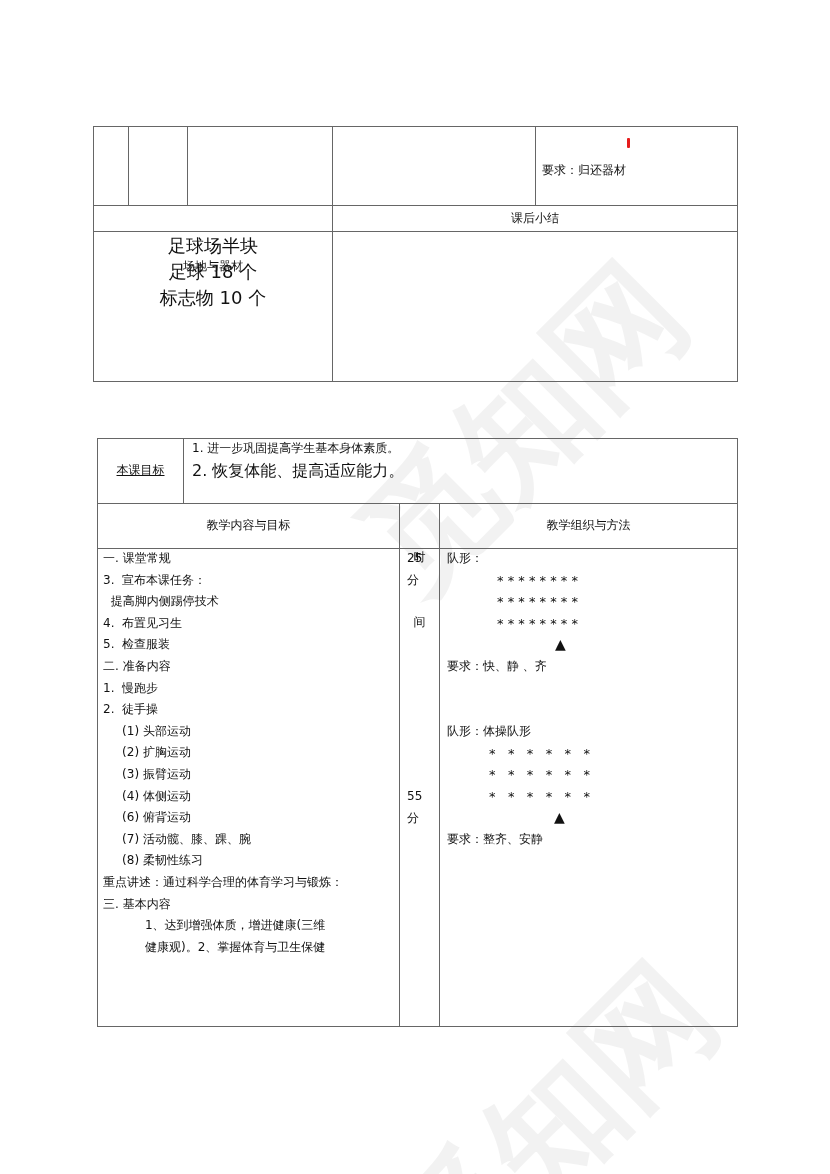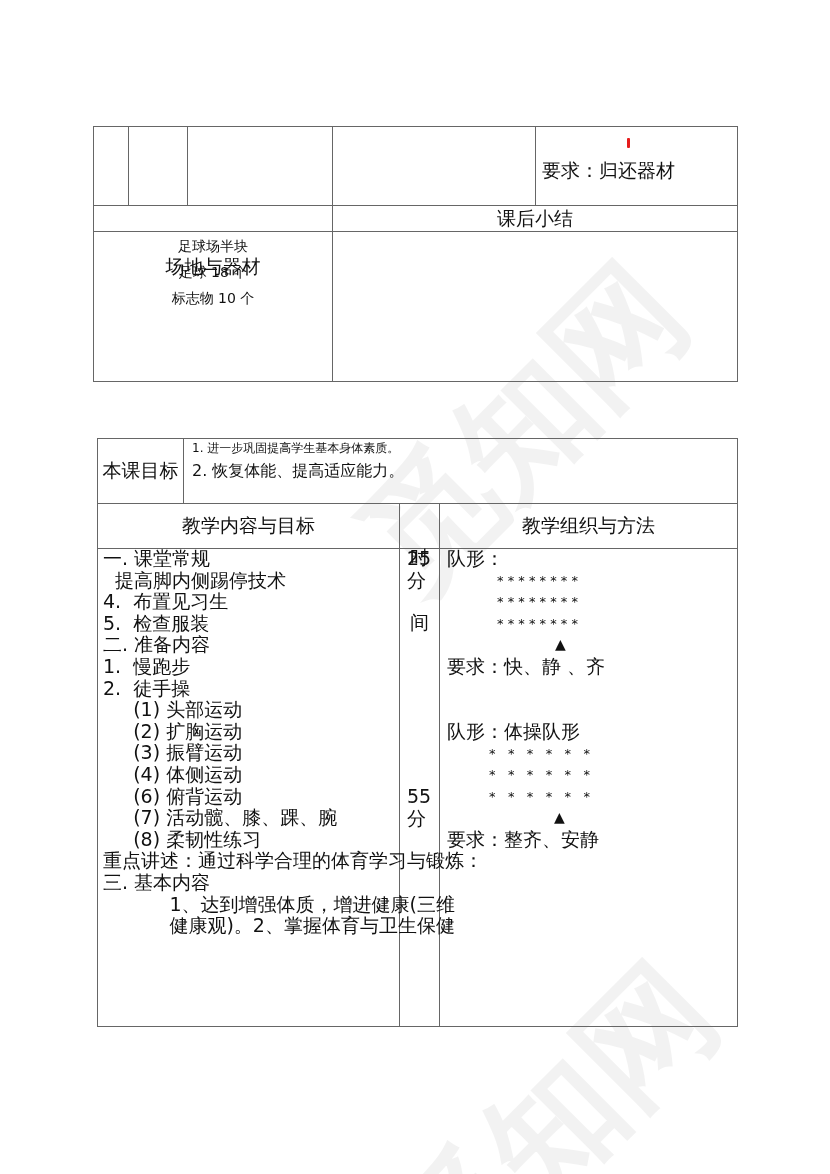--- a/index.html
+++ b/index.html
@@ -3,23 +3,23 @@
   <meta charset="utf-8">
   <style>
     html, body { margin: 0; padding: 0; }
     body {
       width: 830px; height: 1174px; background: #ffffff; position: relative; overflow: hidden;
       font-family: "DejaVu Sans", "Liberation Sans", sans-serif; color: #111;
     }
     .abs { position: absolute; box-sizing: border-box; }
     .line-h { position: absolute; height: 1px; background: #666; }
     .line-v { position: absolute; width: 1px; background: #666; }
-    .t14 { font-size: 19px; line-height: 21.6px; white-space: pre; }
+    .t14 { font-size: 12px; line-height: 21.6px; white-space: pre; }
     .center { text-align: center; }
-    .big { font-size: 14px; line-height: 26px; text-align: center; }
+    .big { font-size: 18px; line-height: 26px; text-align: center; }
     .stars { font-size: 13px; letter-spacing: 0; white-space: pre; line-height: 21.6px; }
     .tri { font-size: 14px; line-height: 21.6px; }
     .watermark {
       position: absolute; color: rgba(0,0,0,0.05); font-size: 130px; font-weight: bold;
       transform: rotate(-45deg); pointer-events: none; white-space: nowrap;
     }
     .red-mark { position: absolute; left: 627px; top: 138px; width: 3px; height: 10px; background: #e61c1c; border-radius: 1px; }
   </style>
 </head>
 <body>
@@ -65,35 +65,36 @@
   <div class="line-h" style="left:97px; top:503px; width:641px;"></div>
   <div class="line-h" style="left:97px; top:548px; width:641px;"></div>
   <div class="line-h" style="left:97px; top:1026px; width:641px;"></div>
 
   <div class="line-v" style="left:97px; top:438px; height:589px;"></div>
   <div class="line-v" style="left:183px; top:438px; height:66px;"></div>
   <div class="line-v" style="left:399px; top:503px; height:524px;"></div>
   <div class="line-v" style="left:439px; top:503px; height:524px;"></div>
   <div class="line-v" style="left:737px; top:438px; height:589px;"></div>
 
-  <div class="abs t14 center" style="left:98px; top:460px; width:85px;">本课目标</div>
+  <div class="abs t14 center" style="left:98px; top:460px; width:85px;text-decoration:underline;">本课目标</div>
   <div class="abs" style="left:192px; top:438px;">
     <div class="t14" style="font-size:12px;">1. 进一步巩固提高学生基本身体素质。</div>
     <div class="t14" style="font-size:16px;">2. 恢复体能、提高适应能力。</div>
   </div>
 
   <div class="abs t14 center" style="left:98px; top:515px; width:301px;">教学内容与目标</div>
   <div class="abs t14 center" style="left:400px; top:504px; width:39px;">
     <div>时</div>
     <div>间</div>
   </div>
   <div class="abs t14 center" style="left:440px; top:515px; width:297px;">教学组织与方法</div>
 
   <div class="abs" style="left:103px; top:548px;">
     <div class="t14">一. 课堂常规</div>
+    <div class="t14">3.  宣布本课任务：</div>
     <div class="t14">  提高脚内侧踢停技术</div>
     <div class="t14">4.  布置见习生</div>
     <div class="t14">5.  检查服装</div>
     <div class="t14">二. 准备内容</div>
     <div class="t14">1.  慢跑步</div>
     <div class="t14">2.  徒手操</div>
     <div class="t14">     (1) 头部运动</div>
     <div class="t14">     (2) 扩胸运动</div>
     <div class="t14">     (3) 振臂运动</div>
     <div class="t14">     (4) 体侧运动</div>

